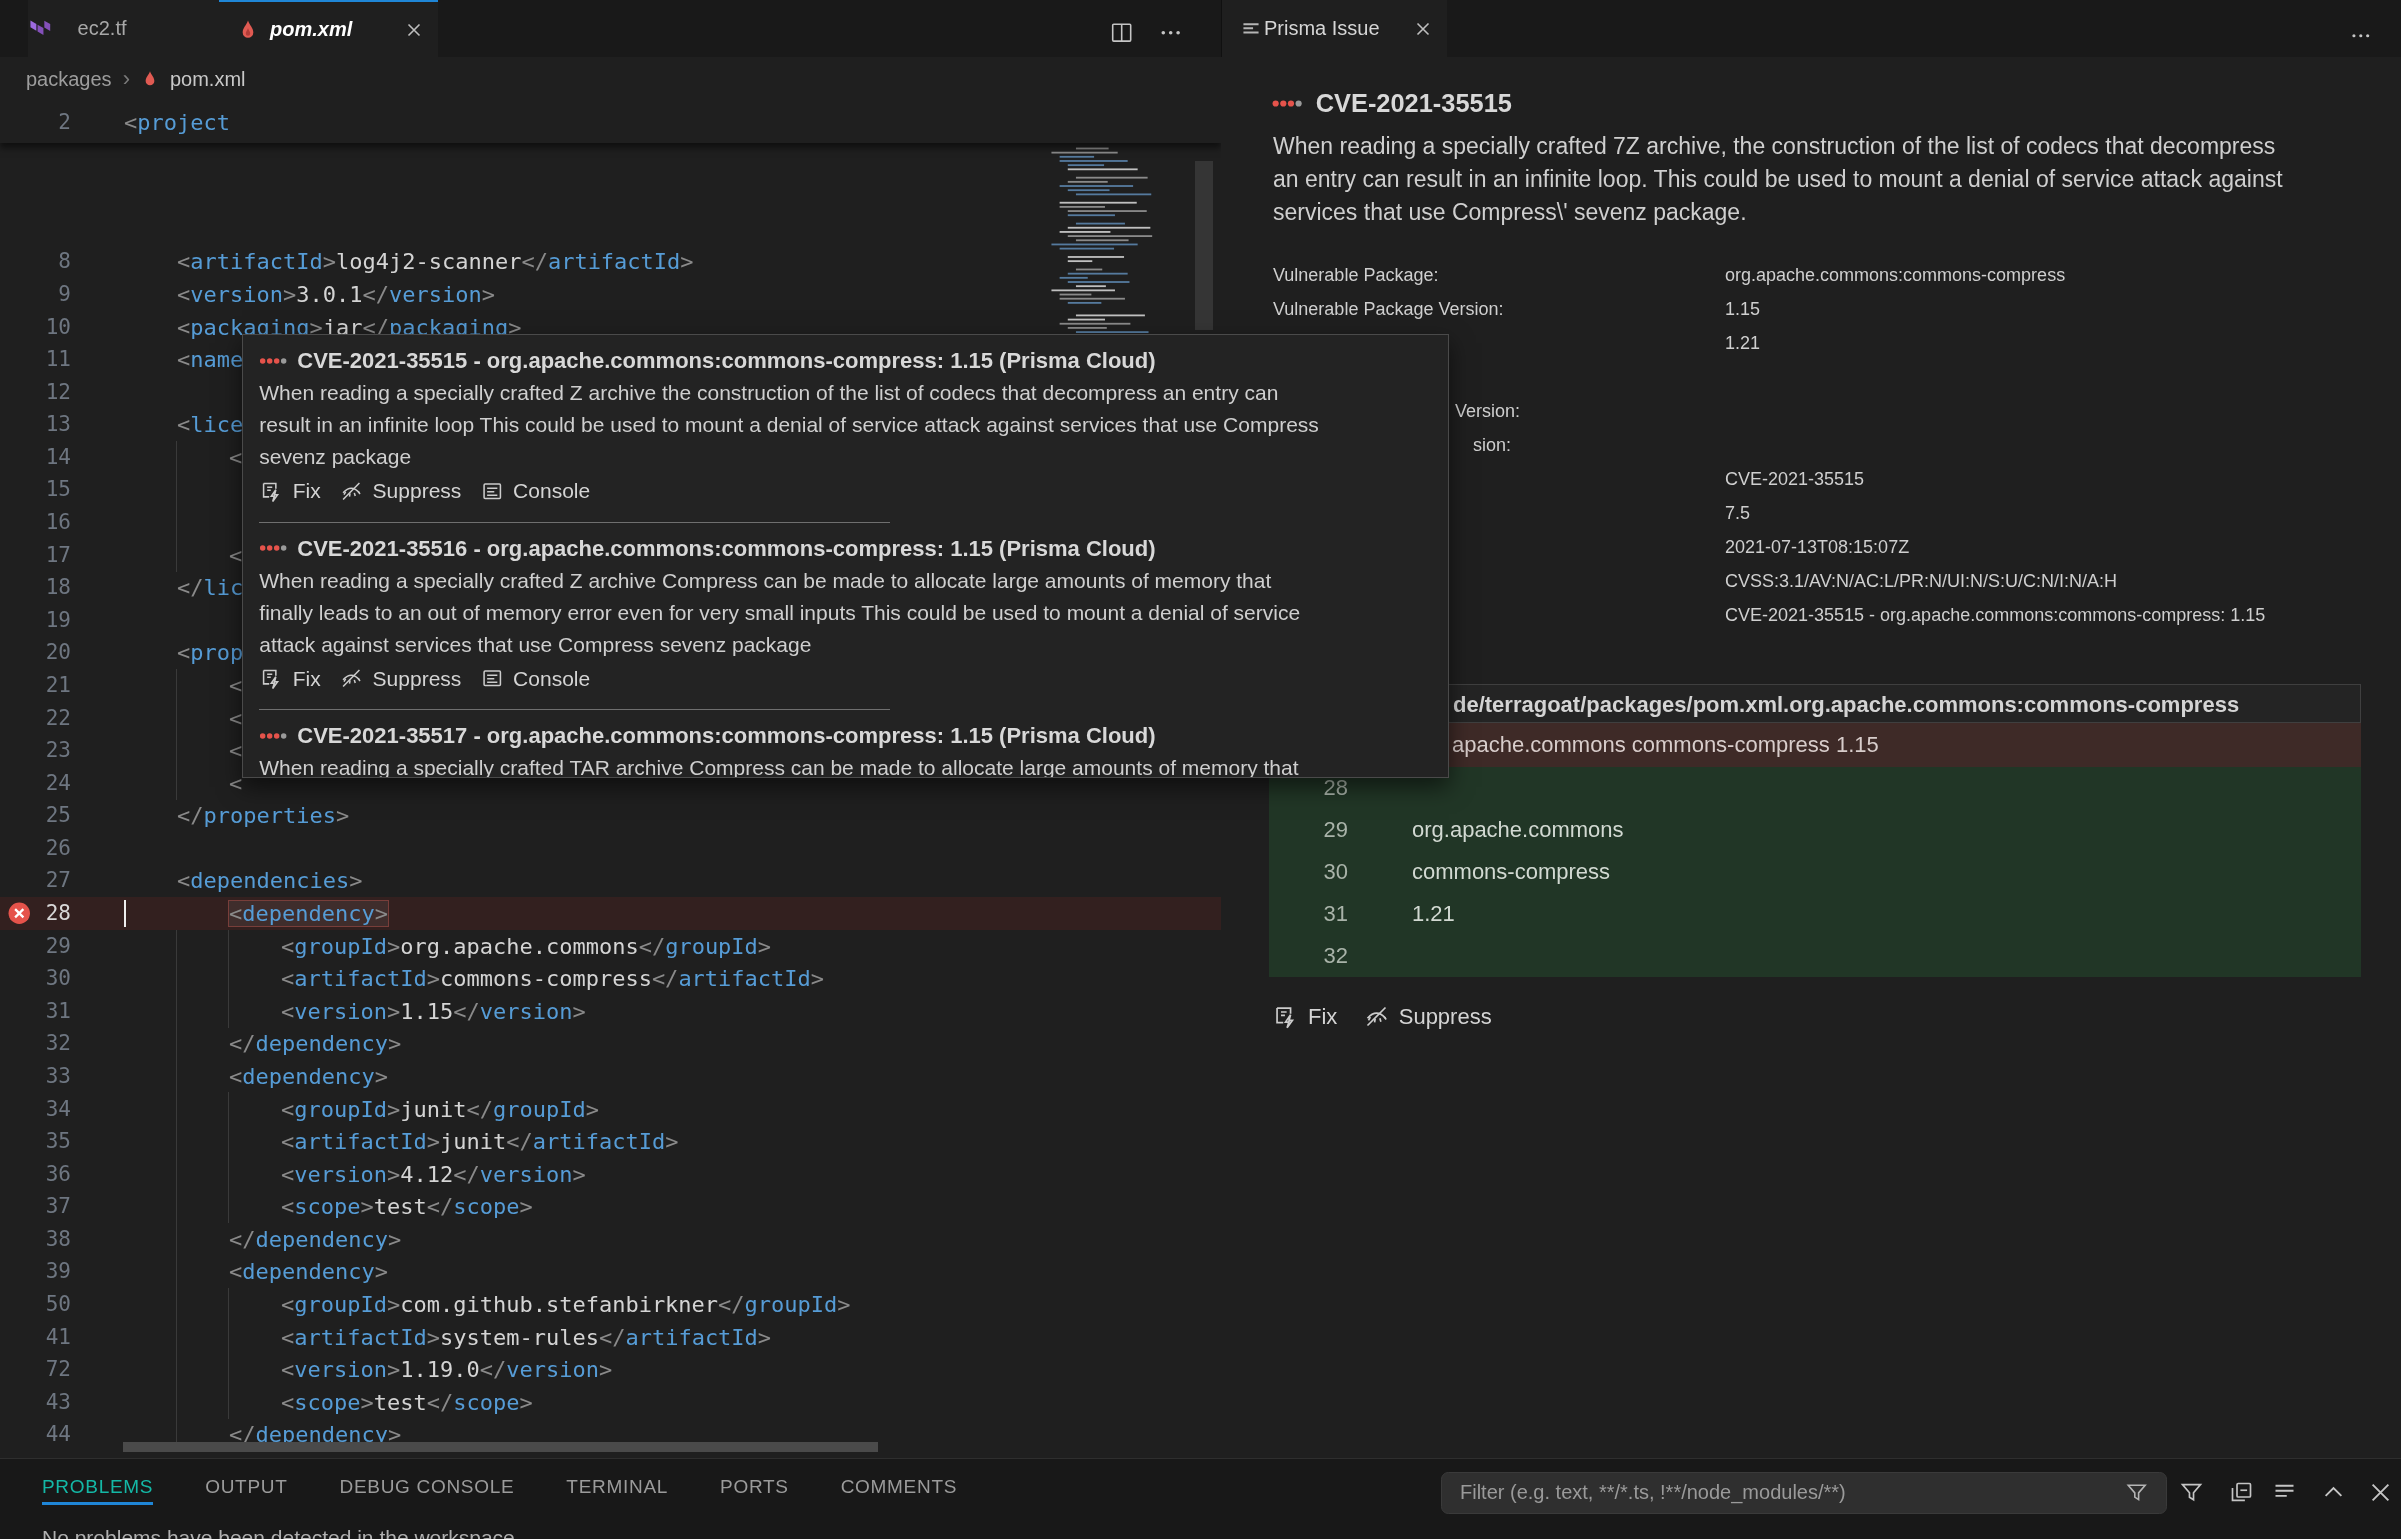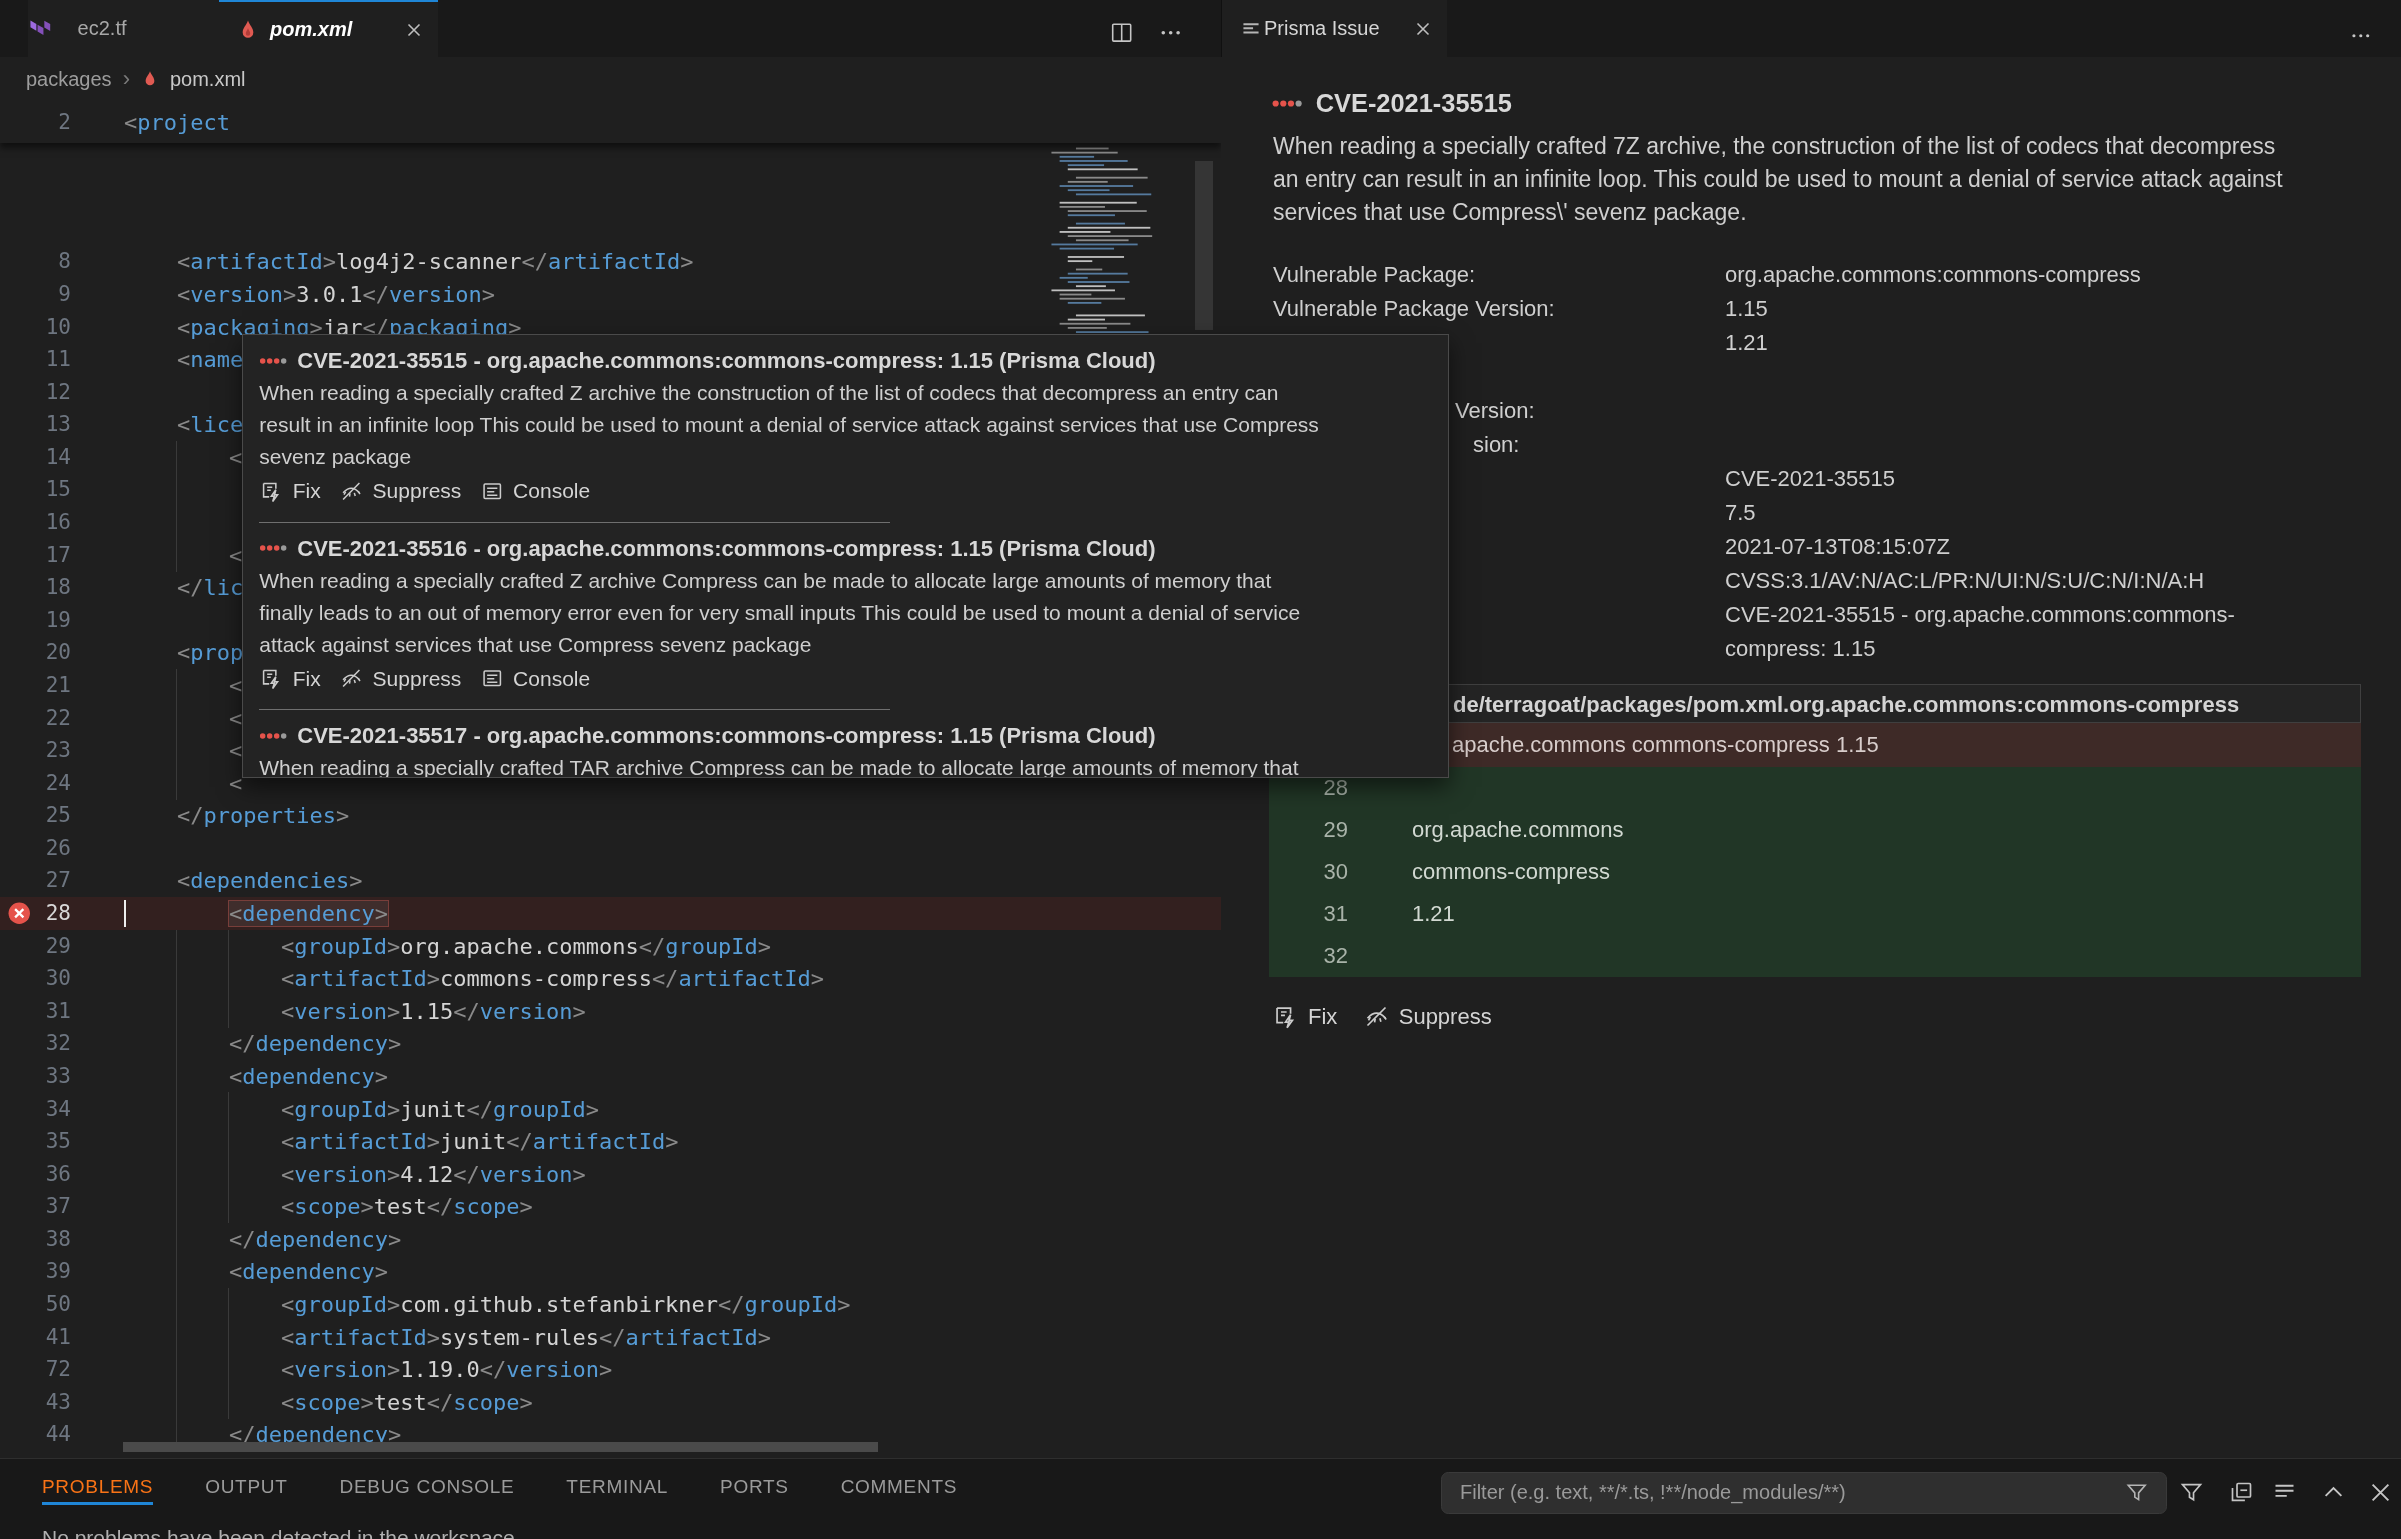--- a/index.html
+++ b/index.html
@@ -49,21 +49,21 @@
   #minimap{position:absolute;left:1046px;top:1.8px;width:147px;height:274px;}
   #vscrollbar{position:absolute;left:1195px;top:59px;width:18px;height:169px;background:rgba(121,121,121,.25);}
   #hscrollbar{position:absolute;left:123px;top:1340px;width:755px;height:10px;background:#4a4a4a;}
 
   
   #rightpanel{left:1221px;top:57px;width:1181px;height:1400px;background:#1f1f1f;position:absolute;overflow:hidden;}
   #rp-head{position:absolute;left:51px;top:32px;display:flex;align-items:center;gap:12.7px;}
   #rp-title{font-size:25.4px;font-weight:700;color:#d8d8d8;}
   #rp-desc{position:absolute;left:52px;top:73px;font-size:23px;color:#cfcfcf;}
   #rp-desc .dl{height:33px;line-height:33px;white-space:nowrap;}
-  #rp-fields{position:absolute;left:52px;top:201px;font-size:22px;color:#cfcfcf;width:1098px;}
+  #rp-fields{position:absolute;left:52px;top:201px;font-size:18px;color:#cfcfcf;width:1098px;}
   .frow{min-height:34px;line-height:34px;}
   .flabel{display:inline-block;width:452px;vertical-align:top;box-sizing:border-box;white-space:nowrap;}
   .fval{display:inline-block;width:545px;vertical-align:top;white-space:nowrap;}
   .fval.wrap{white-space:normal;}
   #diff{position:absolute;left:48px;top:627px;width:1092px;font-size:22px;}
   #diff-header{height:39px;line-height:39px;background:#242424;border:0.9px solid #3f3f3f;box-sizing:border-box;
     font-weight:700;color:#d4d4d4;overflow:hidden;white-space:nowrap;}
   #diff-header span{margin-left:183px;}
   #diff-removed{height:44px;line-height:44px;background:var(--removed);color:#d8cdcb;overflow:hidden;white-space:nowrap;}
   #diff-removed span{margin-left:183px;}
@@ -83,21 +83,21 @@
   .tt-line{height:32px;line-height:32px;font-size:21px;color:#cfcfcf;white-space:nowrap;}
   .tt-actions{height:36px;display:flex;align-items:center;gap:7.3px;font-size:21px;color:#d4d4d4;}
   .tt-actions .actbtn{margin-right:11px;}
   .tt-hr{border:none;border-top:1.8px solid #6f6f6f;width:631px;margin:12.7px 0 9px 0;}
 
   
   #panel{left:0;top:1458px;width:2401px;height:82px;background:#181818;border-top:0.9px solid #2e2e2e;
     position:absolute;box-sizing:border-box;overflow:hidden;}
   #ptabs{position:absolute;left:42px;top:12.7px;display:flex;gap:52px;font-size:19px;letter-spacing:0.7px;color:#9b9b9b;}
   .ptab{height:33px;line-height:29px;position:relative;cursor:pointer;}
-  .ptab.active{color:#f97316;}
+  .ptab.active{color:#14b8a6;}
   .ptab.active::after{content:"";position:absolute;left:0;right:0;bottom:0;height:2.7px;background:var(--accent);}
   #pstatus{position:absolute;left:42px;top:67px;font-size:21px;color:#b0b0b0;white-space:nowrap;}
   #filterbox{position:absolute;left:1441px;top:12.7px;width:726px;height:42px;background:#2f2f2f;
     border:0.9px solid #3a3a3a;border-radius:7.3px;box-sizing:border-box;display:flex;align-items:center;}
   #filterbox input{flex:1;background:transparent;border:none;outline:none;color:#cfcfcf;font-size:20px;
     font-family:Liberation Sans, sans-serif;padding:0 0 0 18px;}
   #filterbox input::placeholder{color:#9a9a9a;}
   #filterbox .infunnel{margin-right:16.3px;}
   .picon{position:absolute;top:20px;cursor:pointer;}
 </style>

